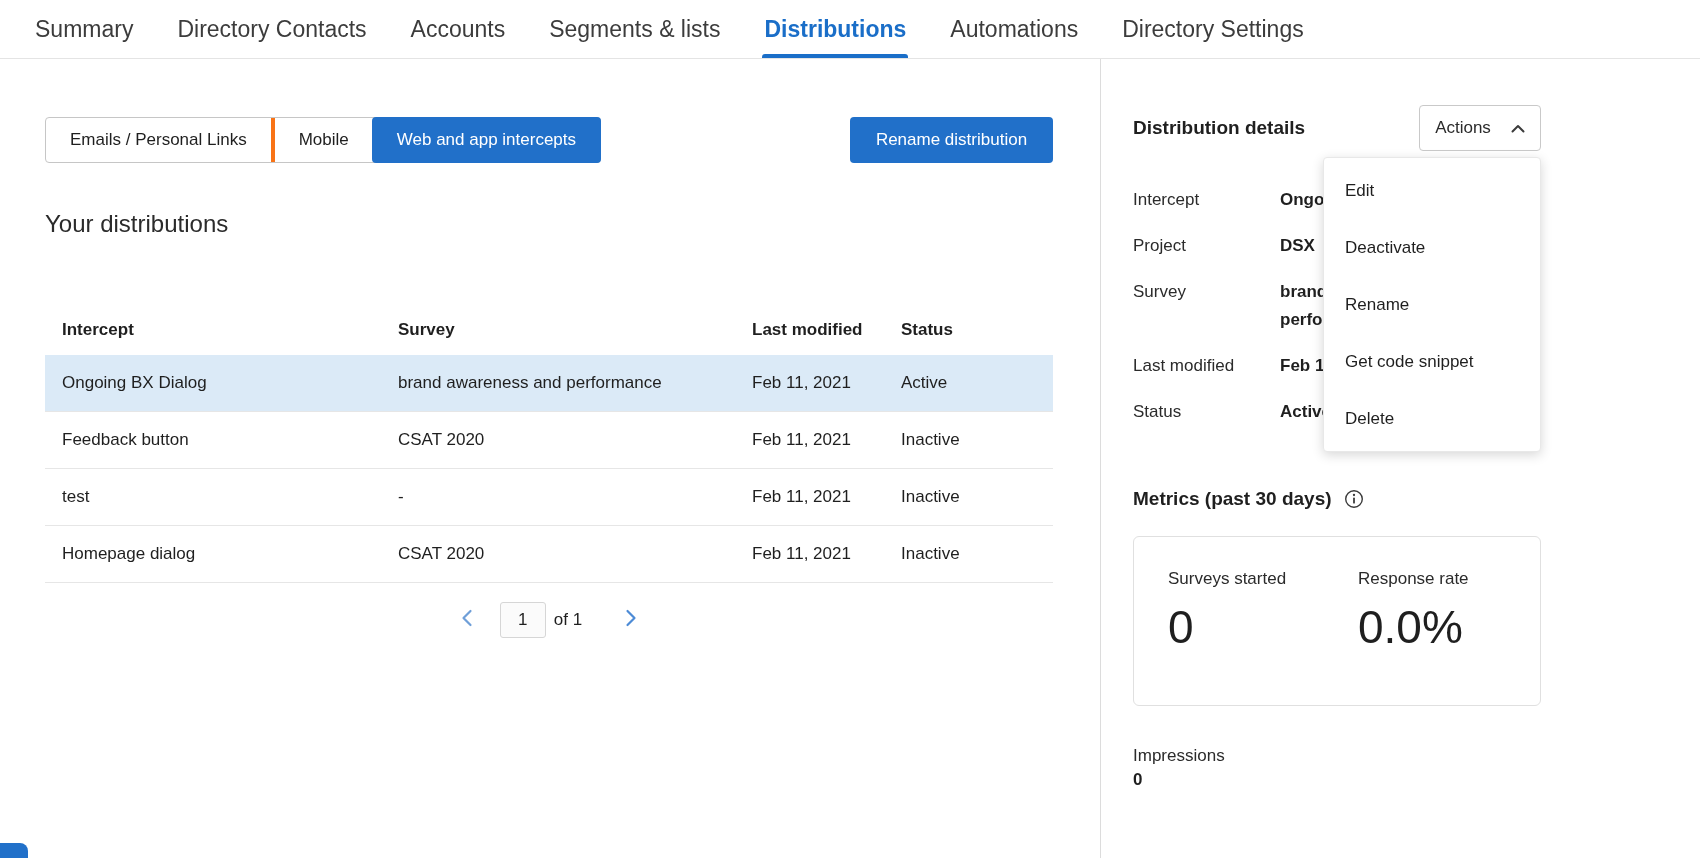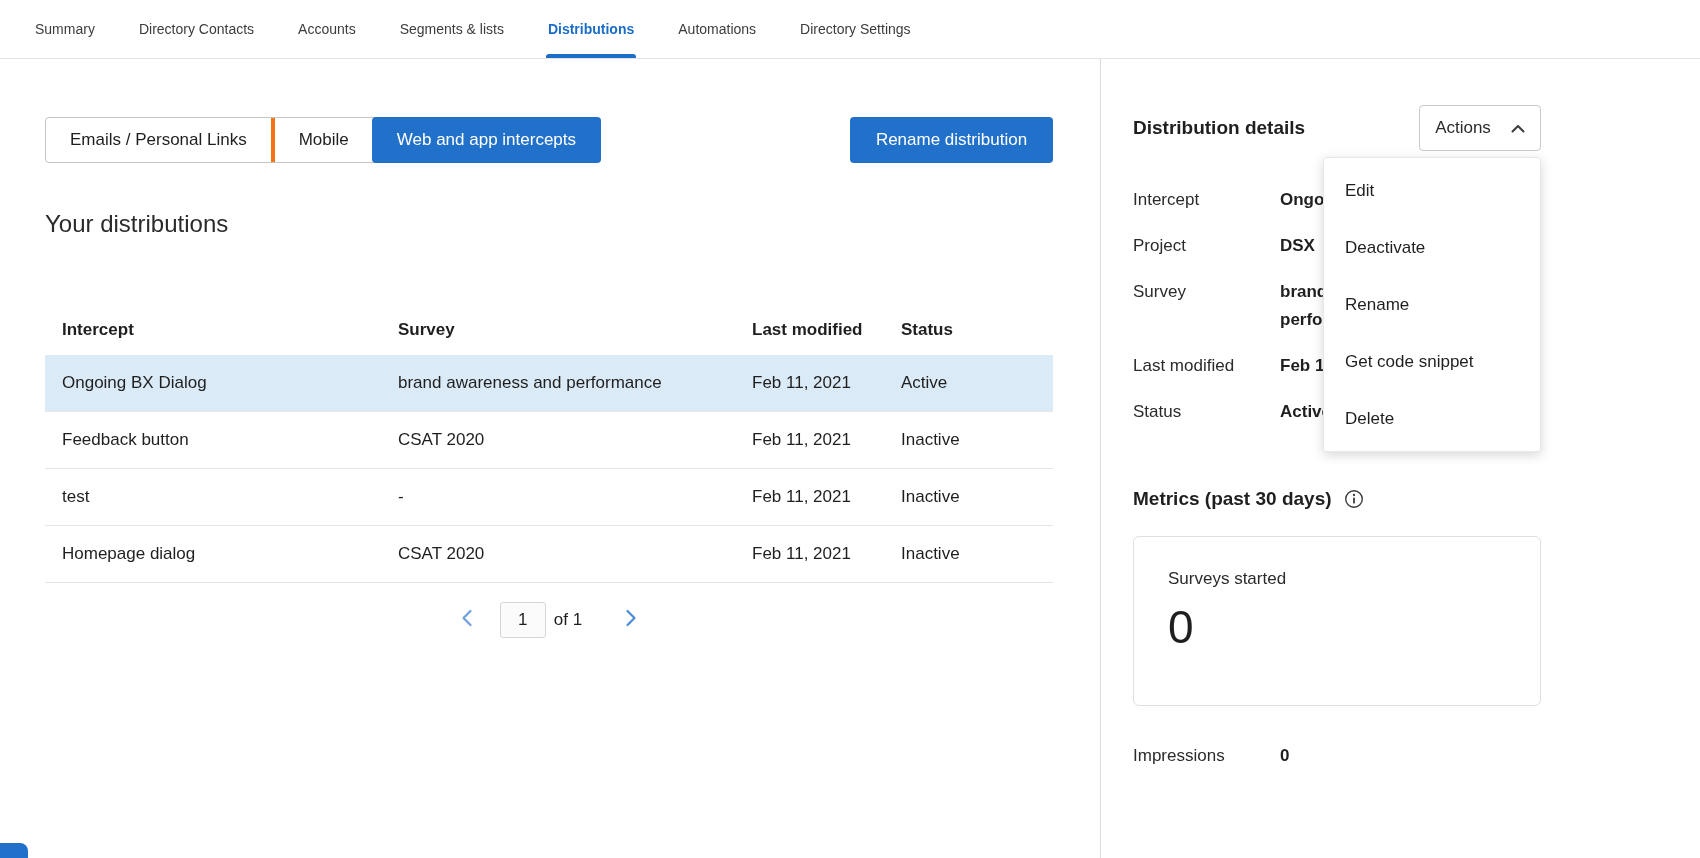--- a/index.html
+++ b/index.html
@@ -4,21 +4,21 @@
 <style>
   * { margin:0; padding:0; box-sizing:border-box; }
   html,body { background:#ffffff; }
   body { font-family:"Liberation Sans", sans-serif; color:#1f1f1f; }
   .page { position:relative; width:1700px; height:858px; background:#fff; overflow:hidden; }
 
   
   .topnav { position:absolute; top:0; left:0; width:1700px; height:59px;
             border-bottom:1px solid #e4e4e4; display:flex; align-items:stretch;
             padding-left:35px; gap:44px; background:#fff; }
-  .tab { font-size:14px; color:#3c3c3c; display:flex; align-items:center;
+  .tab { font-size:23px; color:#3c3c3c; display:flex; align-items:center;
          position:relative; cursor:pointer; white-space:nowrap; }
   .tab.active { color:#1a6ec8; font-weight:bold; }
   .tab.active::after { content:""; position:absolute; left:-2px; right:-2px; bottom:0;
                        height:4px; background:#1a6ec8; border-radius:3px 3px 0 0; }
 
   
   .segmented { position:absolute; top:117px; left:45px; height:46px; display:flex;
                border:1px solid #c6c6c6; border-radius:4px; background:#fff; }
   .segment { display:flex; align-items:center; padding:0 24px; font-size:17px;
              color:#1f1f1f; border-left:4px solid #f97316; cursor:pointer; white-space:nowrap; }
@@ -82,21 +82,21 @@
   .metrics-title { font-size:19px; font-weight:bold; color:#1f1f1f; }
   .info-icon { display:inline-flex; cursor:pointer; }
   .metrics-card { position:absolute; top:536px; left:1133px; width:408px; height:170px;
                   border:1px solid #e0e0e0; border-radius:6px; background:#fff;
                   padding:30px 34px; display:flex; gap:20px; }
   .metric-col .mlabel { font-size:17px; color:#2b2b2b; line-height:24px; }
   .metric-col .mvalue { font-size:46px; color:#1f1f1f; margin-top:10px; line-height:52px; }
   .metric-col:first-child { min-width:170px; }
 
   .impressions { position:absolute; top:744px; left:1133px; width:408px; display:flex;
-                 font-size:17px; line-height:24px; }
+                 font-size:17px; line-height:24px;flex-direction:column; }
   .impressions .flabel { width:147px; flex-shrink:0; color:#2b2b2b; }
   .impressions .fvalue { font-weight:bold; }
 
   .chat-tab { position:absolute; left:0; top:843px; width:28px; height:15px;
               background:#2170c9; border-radius:0 8px 0 0; cursor:pointer; }
 </style>
 </head>
 <body>
 
 <div class="page">
@@ -227,20 +227,24 @@
           <rect x="9.1" y="8.4" width="1.8" height="6.2" rx="0.9" fill="#3b3b3b"></rect>
         </svg>
     </span>
   </div>
 
   <div class="metrics-card">
     <div class="metric-col">
       <div class="mlabel">Surveys started</div>
       <div class="mvalue">0</div>
     </div>
+    <div class="metric-col">
+      <div class="mlabel">Response rate</div>
+      <div class="mvalue">0.0%</div>
+    </div>
   </div>
 
   <div class="impressions">
     <span class="flabel">Impressions</span>
     <span class="fvalue">0</span>
   </div>
 
   <div class="chat-tab"></div>
 
 </div>

